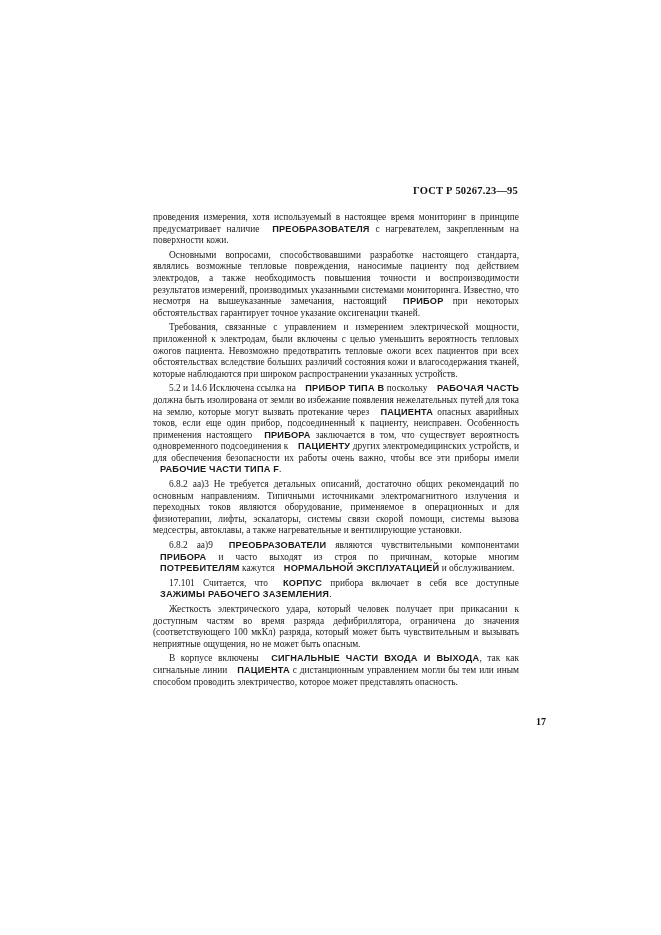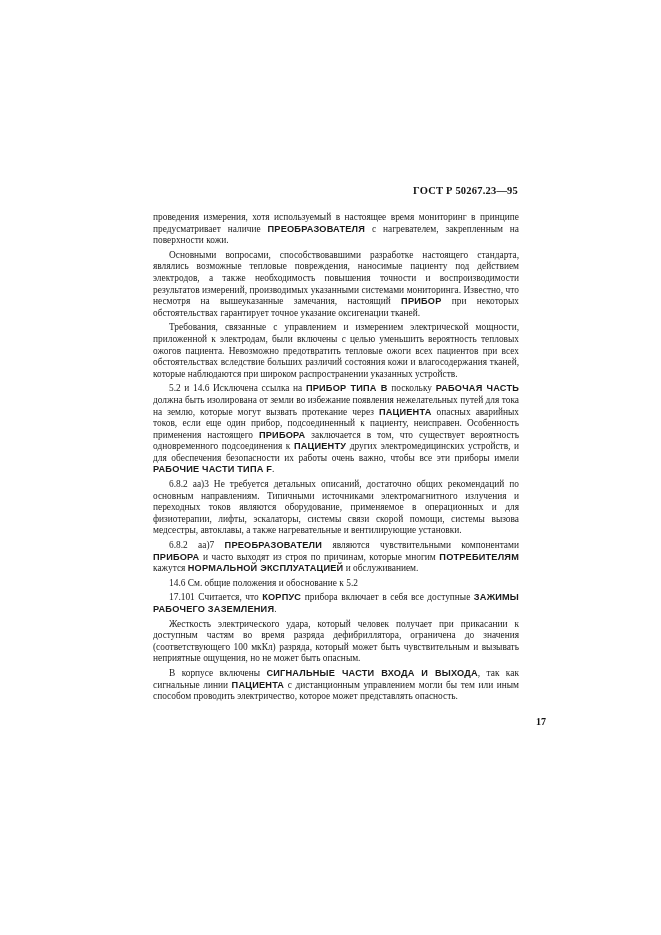--- a/index.html
+++ b/index.html
@@ -5,35 +5,34 @@
   html, body { margin:0; padding:0; background:#ffffff; }
   body { width:661px; height:935px; position:relative; overflow:hidden; }
   .page { position:absolute; left:0; top:0; width:536px; height:935px; background:#ffffff; }
   .header { position:absolute; left:380px; top:185px; width:138px; text-align:right;
     font-family:"Liberation Serif", serif; font-weight:bold; font-size:10.5px; color:#111; letter-spacing:0.2px; }
   .body { position:absolute; left:153px; top:212px; width:366px;
     font-family:"Liberation Serif", serif; font-size:9.4px; line-height:11.6px; color:#1a1a1a; text-align:justify; }
   .p { margin:0; text-indent:16px; }
   .p.noindent { text-indent:0; }
   .p.gap { margin-top:3px; }
-  .caps { font-family:"Liberation Sans", sans-serif; font-weight:bold; font-size:9.2px; letter-spacing:0.2px; }
+  .caps { font-family:"Liberation Sans", sans-serif; font-weight:bold; font-size:9.2px; letter-spacing:0.2px;margin-left:7px; }
   .pagenum { position:absolute; left:528px; top:716px; width:18px; text-align:right;
     font-family:"Liberation Serif", serif; font-weight:bold; font-size:10px; color:#111; }
 </style>
 </head>
 <body>
 
 <div class="page">
   <div class="header">ГОСТ Р 50267.23—95</div>
   <div class="body" id="doc-body">
       <p class="p noindent"><span>проведения измерения, хотя используемый в настоящее время мониторинг в принципе предусматривает наличие </span><span class="caps">ПРЕОБРАЗОВАТЕЛЯ</span><span> с нагревателем, закрепленным на поверхности кожи.</span></p>
       <p class="p gap"><span>Основными вопросами, способствовавшими разработке настоящего стандарта, являлись возможные тепловые повреждения, наносимые пациенту под действием электродов, а также необходимость повышения точности и воспроизводимости результатов измерений, производимых указанными системами мониторинга. Известно, что несмотря на вышеуказанные замечания, настоящий </span><span class="caps">ПРИБОР</span><span> при некоторых обстоятельствах гарантирует точное указание оксигенации тканей.</span></p>
       <p class="p gap"><span>Требования, связанные с управлением и измерением электрической мощности, приложенной к электродам, были включены с целью уменьшить вероятность тепловых ожогов пациента. Невозможно предотвратить тепловые ожоги всех пациентов при всех обстоятельствах вследствие больших различий состояния кожи и влагосодержания тканей, которые наблюдаются при широком распространении указанных устройств.</span></p>
       <p class="p gap"><span>5.2 и 14.6 Исключена ссылка на </span><span class="caps">ПРИБОР ТИПА В</span><span> поскольку </span><span class="caps">РАБОЧАЯ ЧАСТЬ</span><span> должна быть изолирована от земли во избежание появления нежелательных путей для тока на землю, которые могут вызвать протекание через </span><span class="caps">ПАЦИЕНТА</span><span> опасных аварийных токов, если еще один прибор, подсоединенный к пациенту, неисправен. Особенность применения настоящего </span><span class="caps">ПРИБОРА</span><span> заключается в том, что существует вероятность одновременного подсоединения к </span><span class="caps">ПАЦИЕНТУ</span><span> других электромедицинских устройств, и для обеспечения безопасности их работы очень важно, чтобы все эти приборы имели </span><span class="caps">РАБОЧИЕ ЧАСТИ ТИПА F</span><span>.</span></p>
       <p class="p gap"><span>6.8.2 аа)3 Не требуется детальных описаний, достаточно общих рекомендаций по основным направлениям. Типичными источниками электромагнитного излучения и переходных токов являются оборудование, применяемое в операционных и для физиотерапии, лифты, эскалаторы, системы связи скорой помощи, системы вызова медсестры, автоклавы, а также нагревательные и вентилирующие установки.</span></p>
-      <p class="p gap"><span>6.8.2 аа)7 </span><span class="caps">ПРЕОБРАЗОВАТЕЛИ</span><span> являются чувствительными компонентами </span><span class="caps">ПРИБОРА</span><span> и часто выходят из строя по причинам, которые многим </span><span class="caps">ПОТРЕБИТЕЛЯМ</span><span> кажутся </span><span class="caps">НОРМАЛЬНОЙ ЭКСПЛУАТАЦИЕЙ</span><span> и обслуживанием.</span></p>
-      <p class="p gap"><span>14.6 См. общие положения и обоснование к 5.2</span></p>
+      <p class="p gap"><span>6.8.2 аа)9 </span><span class="caps">ПРЕОБРАЗОВАТЕЛИ</span><span> являются чувствительными компонентами </span><span class="caps">ПРИБОРА</span><span> и часто выходят из строя по причинам, которые многим </span><span class="caps">ПОТРЕБИТЕЛЯМ</span><span> кажутся </span><span class="caps">НОРМАЛЬНОЙ ЭКСПЛУАТАЦИЕЙ</span><span> и обслуживанием.</span></p>
       <p class="p gap"><span>17.101 Считается, что </span><span class="caps">КОРПУС</span><span> прибора включает в себя все доступные </span><span class="caps">ЗАЖИМЫ РАБОЧЕГО ЗАЗЕМЛЕНИЯ</span><span>.</span></p>
       <p class="p gap"><span>Жесткость электрического удара, который человек получает при прикасании к доступным частям во время разряда дефибриллятора, ограничена до значения (соответствующего 100 мкКл) разряда, который может быть чувствительным и вызывать неприятные ощущения, но не может быть опасным.</span></p>
       <p class="p gap"><span>В корпусе включены </span><span class="caps">СИГНАЛЬНЫЕ ЧАСТИ ВХОДА И ВЫХОДА</span><span>, так как сигнальные линии </span><span class="caps">ПАЦИЕНТА</span><span> с дистанционным управлением могли бы тем или иным способом проводить электричество, которое может представлять опасность.</span></p>
     </div>
   <div class="pagenum">17</div>
 </div>
 
 </body></html>

